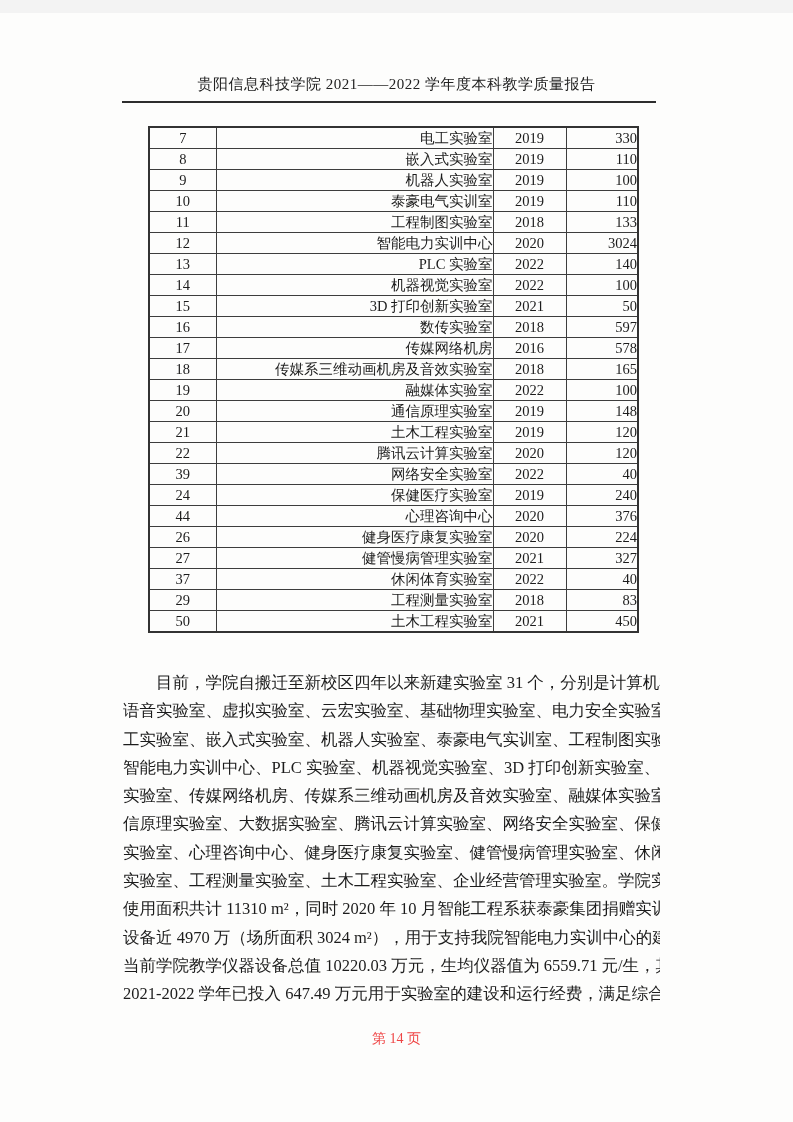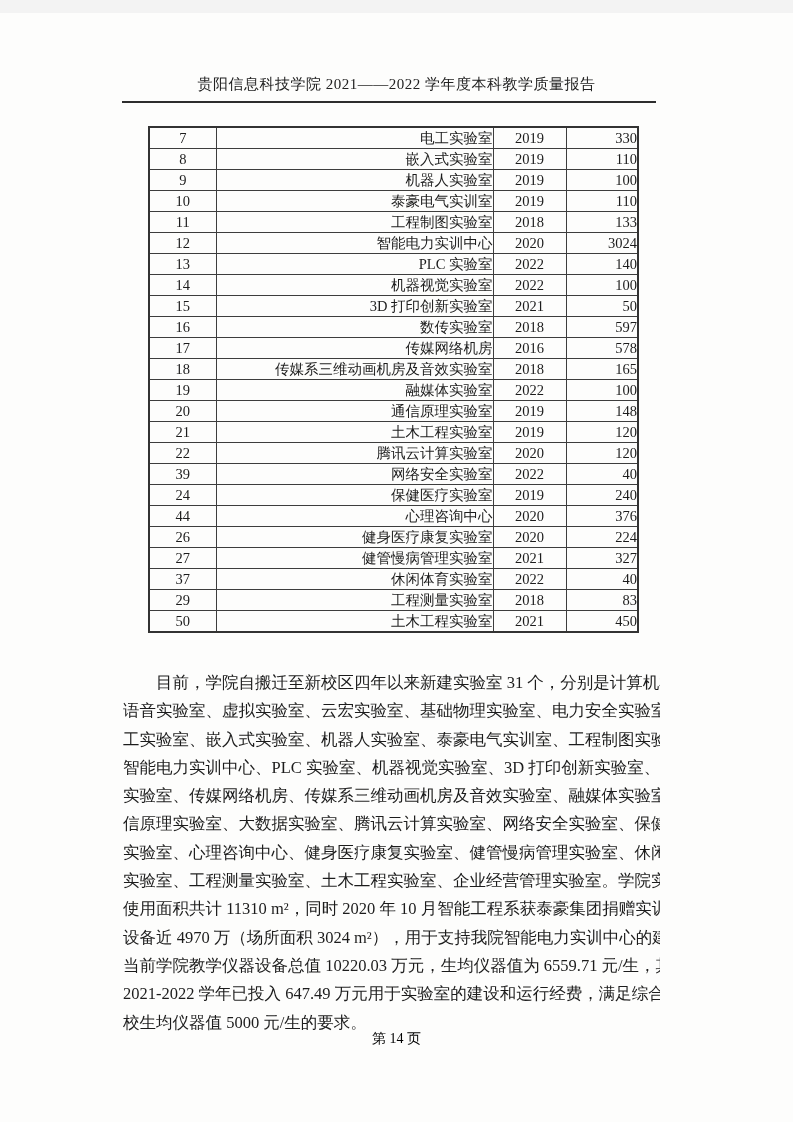--- a/index.html
+++ b/index.html
@@ -70,21 +70,21 @@
   }
   .para-line.first { text-indent: 33px; }
   .para-line.last  { text-align-last: left; }
   .footer {
     position: absolute;
     top: 1017px;
     left: 0;
     right: 0;
     text-align: center;
     font-size: 14px;
-    color: #000000;
+    color: #ef4444;
   }
 </style>
 </head>
 <body>
 
 <div class="page">
 
   <div class="header-title">贵阳信息科技学院 2021——2022 学年度本科教学质量报告</div>
   <div class="header-rule"></div>
 
@@ -249,18 +249,17 @@
     <div class="para-line">工实验室、嵌入式实验室、机器人实验室、泰豪电气实训室、工程制图实验室、</div>
     <div class="para-line">智能电力实训中心、PLC 实验室、机器视觉实验室、3D 打印创新实验室、数传</div>
     <div class="para-line">实验室、传媒网络机房、传媒系三维动画机房及音效实验室、融媒体实验室、通</div>
     <div class="para-line">信原理实验室、大数据实验室、腾讯云计算实验室、网络安全实验室、保健医疗</div>
     <div class="para-line">实验室、心理咨询中心、健身医疗康复实验室、健管慢病管理实验室、休闲体育</div>
     <div class="para-line">实验室、工程测量实验室、土木工程实验室、企业经营管理实验室。学院实验室</div>
     <div class="para-line">使用面积共计 11310 m²，同时 2020 年 10 月智能工程系获泰豪集团捐赠实训仪器</div>
     <div class="para-line">设备近 4970 万（场所面积 3024 m²），用于支持我院智能电力实训中心的建设，</div>
     <div class="para-line">当前学院教学仪器设备总值 10220.03 万元，生均仪器值为 6559.71 元/生，其中</div>
     <div class="para-line">2021-2022 学年已投入 647.49 万元用于实验室的建设和运行经费，满足综合类高</div>
-    <div class="para-line last">校生均仪器值 5000 元/生的要求。</div>
   </div>
 
   <div class="footer">第 14 页</div>
 
 </div>
 
 </body></html>

